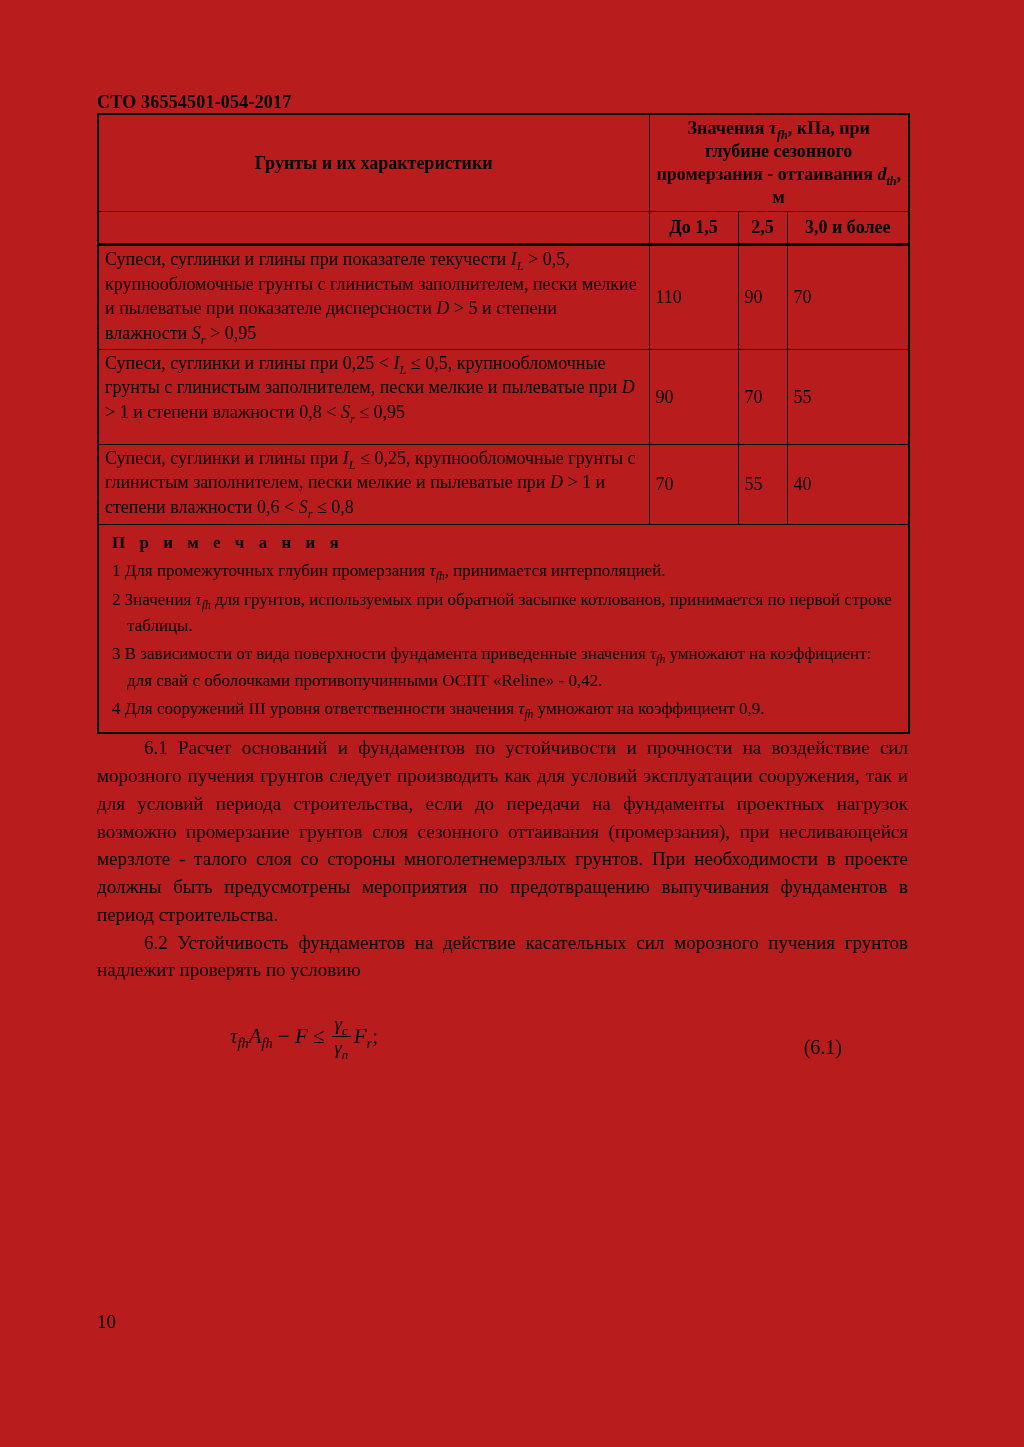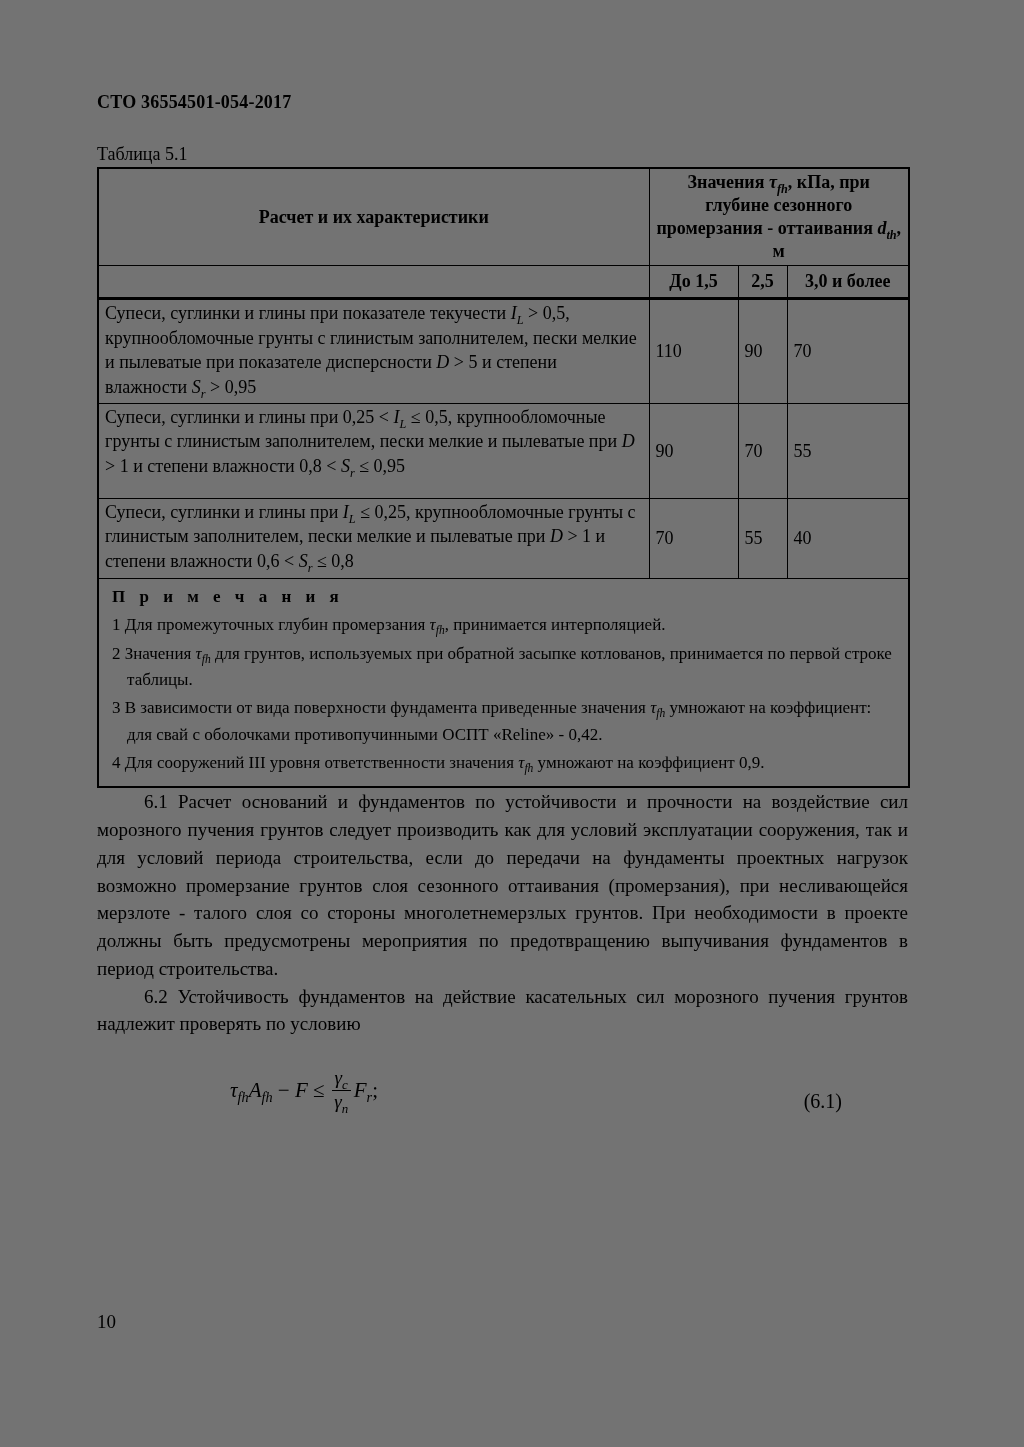--- a/index.html
+++ b/index.html
@@ -1,20 +1,20 @@
 <!DOCTYPE html>
 <html><head>
 <meta charset="utf-8">
 <style>
   html,body{margin:0;padding:0;background:#888;}
   .page{
     position:relative;
     width:1024px;height:1447px;
     margin:0 auto;
-    background:#737373;
+    background:#b91c1c;
     box-sizing:border-box;
     padding:92px 116px 0 97px;
     font-family:"Liberation Serif","DejaVu Serif",serif;
     color:#000;
   }
   .doc-id{font-weight:bold;font-size:18px;letter-spacing:.2px;}
   .table-caption{font-size:18px;margin-top:31px;margin-bottom:2px;}
 
   table.soil-table{
     border-collapse:collapse;
@@ -98,32 +98,31 @@
     font-size:19px;
   }
 </style>
 </head>
 <body>
 
 <div class="page">
 
   <div class="doc-id">СТО 36554501-054-2017</div>
 
-  <div class="table-caption">Таблица 5.1</div>
 
   <table class="soil-table">
     <colgroup>
       <col class="c-soil">
         <col class="c-d1">
         <col class="c-d2">
         <col class="c-d3">
     </colgroup>
     <thead>
       <tr class="head-row">
-        <th>Расчет и их характеристики</th>
+        <th>Грунты и их характеристики</th>
         <th colspan="3">Значения <i>τ<sub>fh</sub></i>, кПа, при глубине сезонного промерзания - оттаивания <i>d<sub>th</sub></i>, м</th>
       </tr>
       <tr class="subhead-row">
         <th></th>
         <th>До 1,5</th>
         <th>2,5</th>
         <th>3,0 и более</th>
       </tr>
     </thead>
     <tbody>

